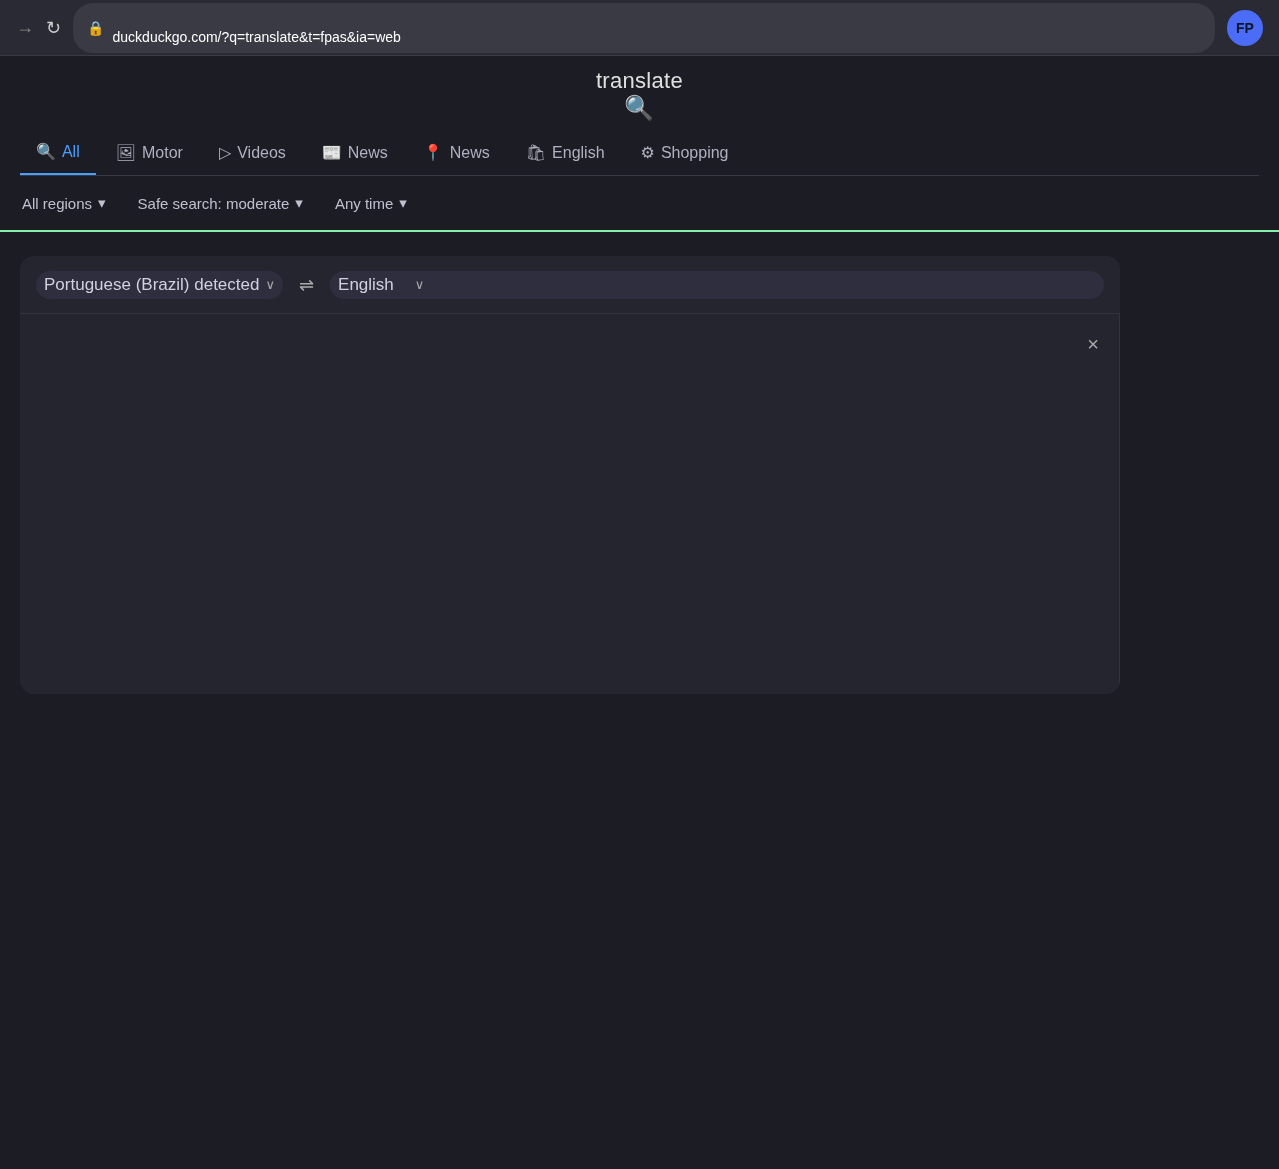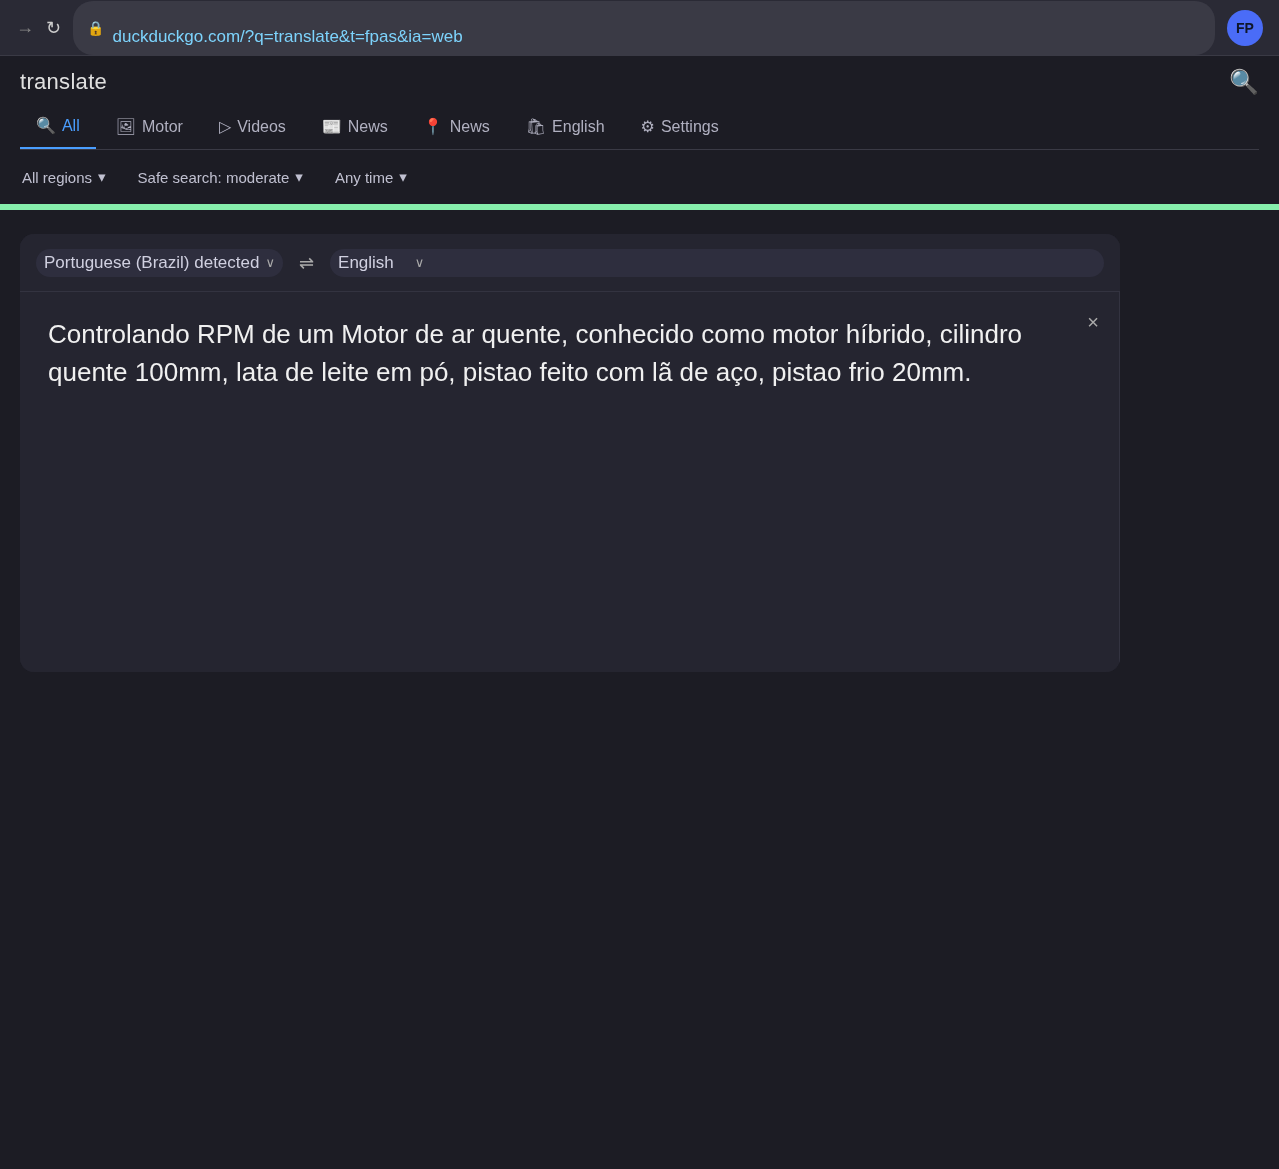--- a/index.html
+++ b/index.html
@@ -45,22 +45,22 @@
       align-items: center;
       gap: 8px;
     }
 
     .lock-icon {
       color: #aaa;
       font-size: 14px;
     }
 
     .url-text {
-      color: #7dd3fc;
-      font-size: 17px;
+      color: #ffffff;
+      font-size: 14px;
       margin-top: 18px;
     }
 
     .profile-btn {
       background: #4a6cf7;
       color: #0f172a;
       border-radius: 50%;
       width: 36px;
       height: 36px;
       display: flex;
@@ -75,20 +75,21 @@
     .search-area {
       background: #1c1c24;
       padding: 12px 20px 0 20px;
     }
 
     .search-bar-row {
       display: flex;
       align-items: center;
       justify-content: space-between;
       margin-bottom: 8px;
+      flex-direction: column;
     }
 
     .search-input-display {
       font-size: 22px;
       color: #e0e0e0;
       font-weight: 400;
       letter-spacing: 0.3px;
     }
 
     .search-icon-right {
@@ -138,21 +139,21 @@
       cursor: pointer;
     }
 
     
     .filter-row {
       display: flex;
       align-items: center;
       gap: 8px;
       padding: 14px 20px;
       background: #1c1c24;
-      border-bottom: 6px solid #86efac;
+      border-bottom: 2px solid #86efac;
     }
 
     .filter-btn {
       display: flex;
       align-items: center;
       gap: 6px;
       color: #c0c0d0;
       font-size: 15px;
       cursor: pointer;
       padding: 4px 2px;
@@ -310,21 +311,21 @@
     <div class="nav-tab">
       <span class="tab-icon">📍</span>
       <span>News</span>
     </div>
     <div class="nav-tab">
       <span class="tab-icon">🛍</span>
       <span>English</span>
     </div>
     <div class="settings-tab">
       <span class="tab-icon">⚙</span>
-      <span>Settings</span>
+      <span>Shopping</span>
     </div>
   </div>
 </div>
 
 <div class="filter-row">
   <div class="filter-btn">
     <span>All regions</span>
     <span>▾</span>
   </div>
   <span class="filter-separator"> </span>
@@ -351,19 +352,18 @@
         <span>⇌</span>
       </div>
       <div class="lang-to">
         <span>English</span>
         <span class="chevron-down">∨</span>
       </div>
     </div>
 
     <div class="translator-body">
       <div class="translator-source">
-        <div class="source-text">Controlando RPM de um Motor de ar quente, conhecido como motor híbrido,  cilindro quente 100mm, lata de leite em pó,  pistao feito com lã de aço,  pistao frio 20mm.</div>
         <button class="clear-btn">×</button>
       </div>
     </div>
 
   </div>
 </div>
 
 </body></html>

